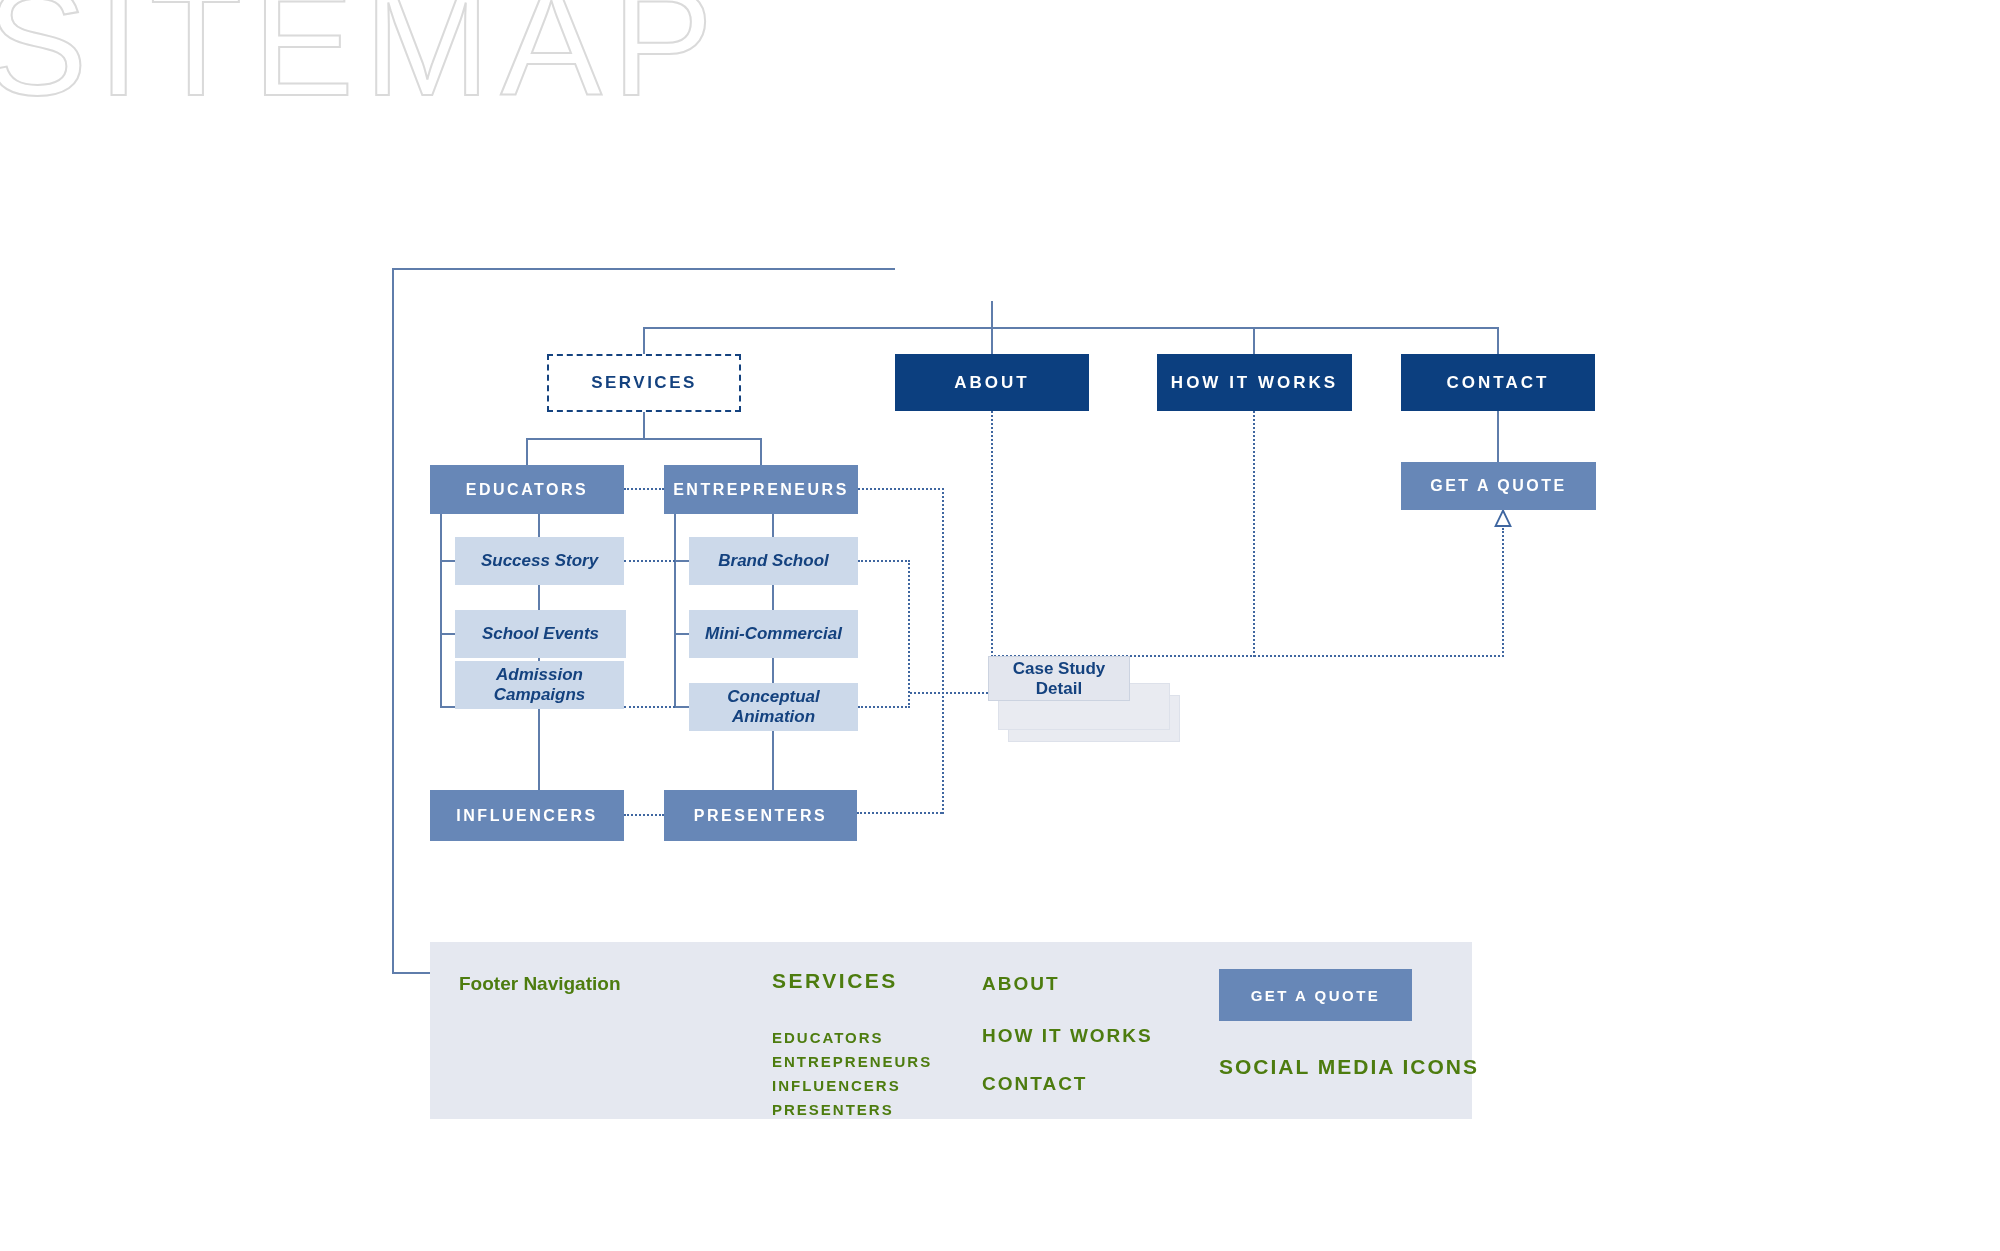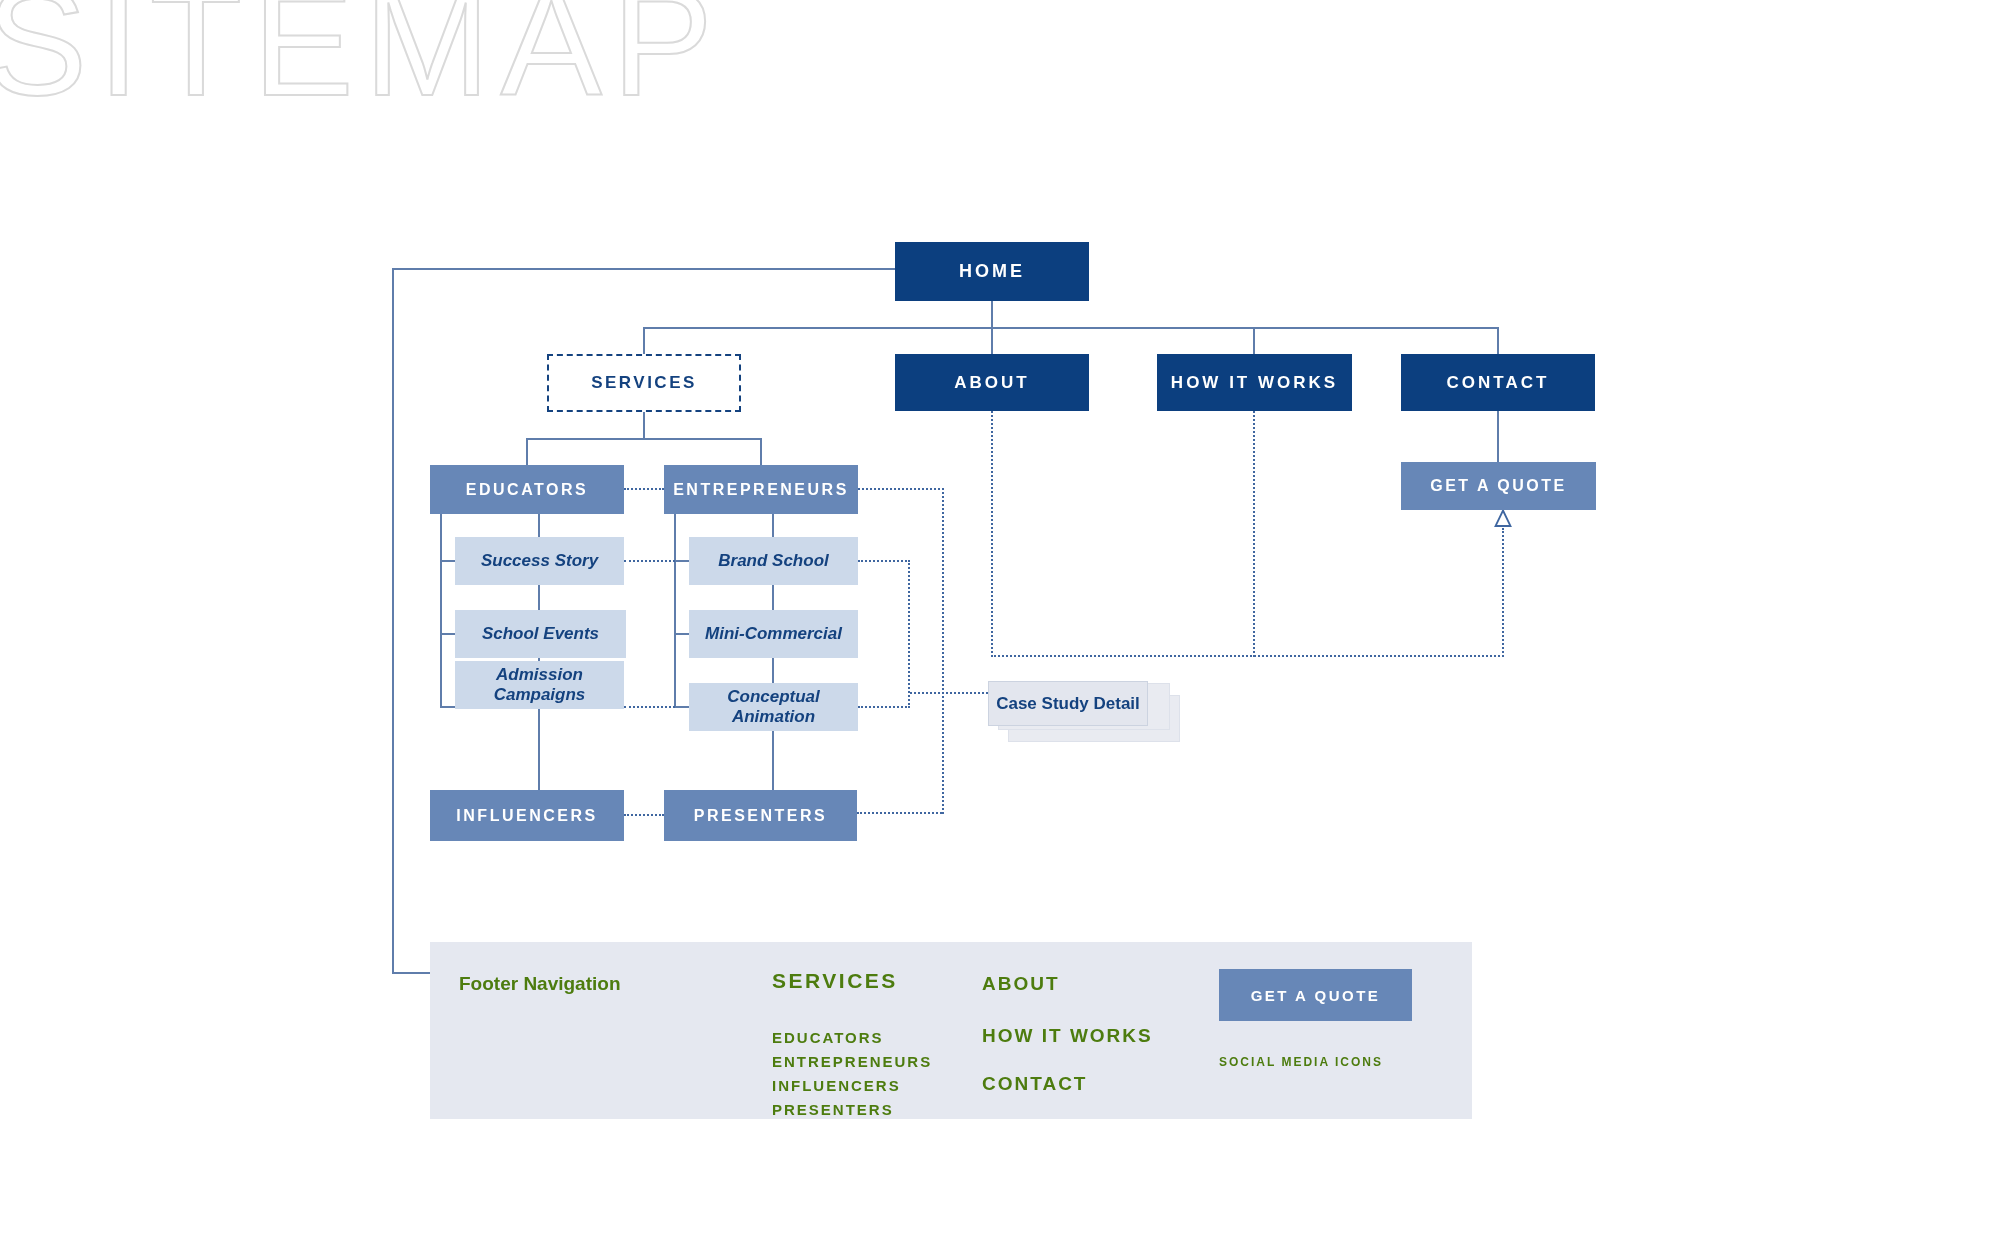--- a/index.html
+++ b/index.html
@@ -34,21 +34,21 @@
                 background:#e5e8f0;z-index:1;}
   .ftext{position:absolute;color:#4d7c0f;font-weight:700;z-index:2;white-space:nowrap;}
   .f-heading{left:459px;top:973px;font-size:19px;}
   .f-services{left:772px;top:969px;font-size:21px;letter-spacing:2.5px;}
   .f-sublinks{left:772px;top:1026px;font-size:15px;letter-spacing:2px;line-height:24px;}
   .f-sublinks span{display:block;cursor:pointer;}
   .f-about{left:982px;top:973px;font-size:19px;letter-spacing:2px;cursor:pointer;}
   .f-hiw{left:982px;top:1025px;font-size:19px;letter-spacing:2px;cursor:pointer;}
   .f-contact{left:982px;top:1073px;font-size:19px;letter-spacing:2px;cursor:pointer;}
   .f-cta{left:1219px;top:969px;width:193px;height:52px;cursor:pointer;}
-  .f-social{left:1219px;top:1055px;font-size:12px;letter-spacing:2px;}
+  .f-social{left:1219px;top:1055px;font-size:21px;letter-spacing:2px;}
 </style>
 </head>
 <body>
 
 <div id="canvas">
 
   <div class="headline">SITEMAP</div>
 
   <div class="sl-h" style="left:392px;top:268px;width:503px"></div>
   <div class="sl-v" style="left:392px;top:268px;height:706px"></div>
@@ -87,21 +87,20 @@
   <div class="dt-v" style="left:908px;top:560px;height:148px"></div>
   <div class="dt-h" style="left:910px;top:692px;width:78px"></div>
   <div class="dt-v" style="left:991px;top:411px;height:246px"></div>
   <div class="dt-v" style="left:1253px;top:411px;height:246px"></div>
   <div class="dt-h" style="left:991px;top:655px;width:513px"></div>
   <div class="dt-v" style="left:1502px;top:528px;height:129px"></div>
   <svg class="arrowhead" style="left:1494px;top:509px" width="18" height="19" viewBox="0 0 18 19">
     <polygon points="9,1.5 16.5,17 1.5,17" fill="#ffffff" stroke="#3f66a0" stroke-width="1.8"></polygon>
   </svg>
 
-  <div class="box navy" style="left:895px;top:242px;width:194px;height:59px;font-size:18px">HOME</div>
   <div class="box dashedbox" style="left:547px;top:354px;width:194px;height:58px">SERVICES</div>
   <div class="box navy" style="left:895px;top:354px;width:194px;height:57px">ABOUT</div>
   <div class="box navy" style="left:1157px;top:354px;width:195px;height:57px">HOW IT WORKS</div>
   <div class="box navy" style="left:1401px;top:354px;width:194px;height:57px">CONTACT</div>
   <div class="box slate" style="left:1401px;top:462px;width:195px;height:48px">GET A QUOTE</div>
 
   <div class="box slate" style="left:430px;top:465px;width:194px;height:49px">EDUCATORS</div>
   <div class="box slate" style="left:664px;top:465px;width:194px;height:49px">ENTREPRENEURS</div>
   <div class="box slate" style="left:430px;top:790px;width:194px;height:51px">INFLUENCERS</div>
   <div class="box slate" style="left:664px;top:790px;width:193px;height:51px">PRESENTERS</div>
@@ -109,21 +108,21 @@
   <div class="box peri" style="left:455px;top:537px;width:169px;height:48px">Success Story</div>
   <div class="box peri" style="left:455px;top:610px;width:171px;height:48px">School Events</div>
   <div class="box peri" style="left:455px;top:661px;width:169px;height:48px">Admission Campaigns</div>
 
   <div class="box peri" style="left:689px;top:537px;width:169px;height:48px">Brand School</div>
   <div class="box peri" style="left:689px;top:610px;width:169px;height:48px">Mini-Commercial</div>
   <div class="box peri" style="left:689px;top:683px;width:169px;height:48px">Conceptual Animation</div>
 
   <div class="casestack" style="left:1008px;top:695px;width:170px;height:45px"></div>
   <div class="casestack" style="left:998px;top:683px;width:170px;height:45px"></div>
-  <div class="box casebox" style="left:988px;top:681px;width:160px;height:45px">Case Study Detail</div>
+  <div class="box casebox" style="left:988px;top:656px;width:142px;height:45px">Case Study Detail</div>
 
   <div class="footer-panel"></div>
   <div class="ftext f-heading">Footer Navigation</div>
   <div class="ftext f-services">SERVICES</div>
   <div class="ftext f-sublinks">
     <span>EDUCATORS</span>
     <span>ENTREPRENEURS</span>
     <span>INFLUENCERS</span>
     <span>PRESENTERS</span>
   </div>

